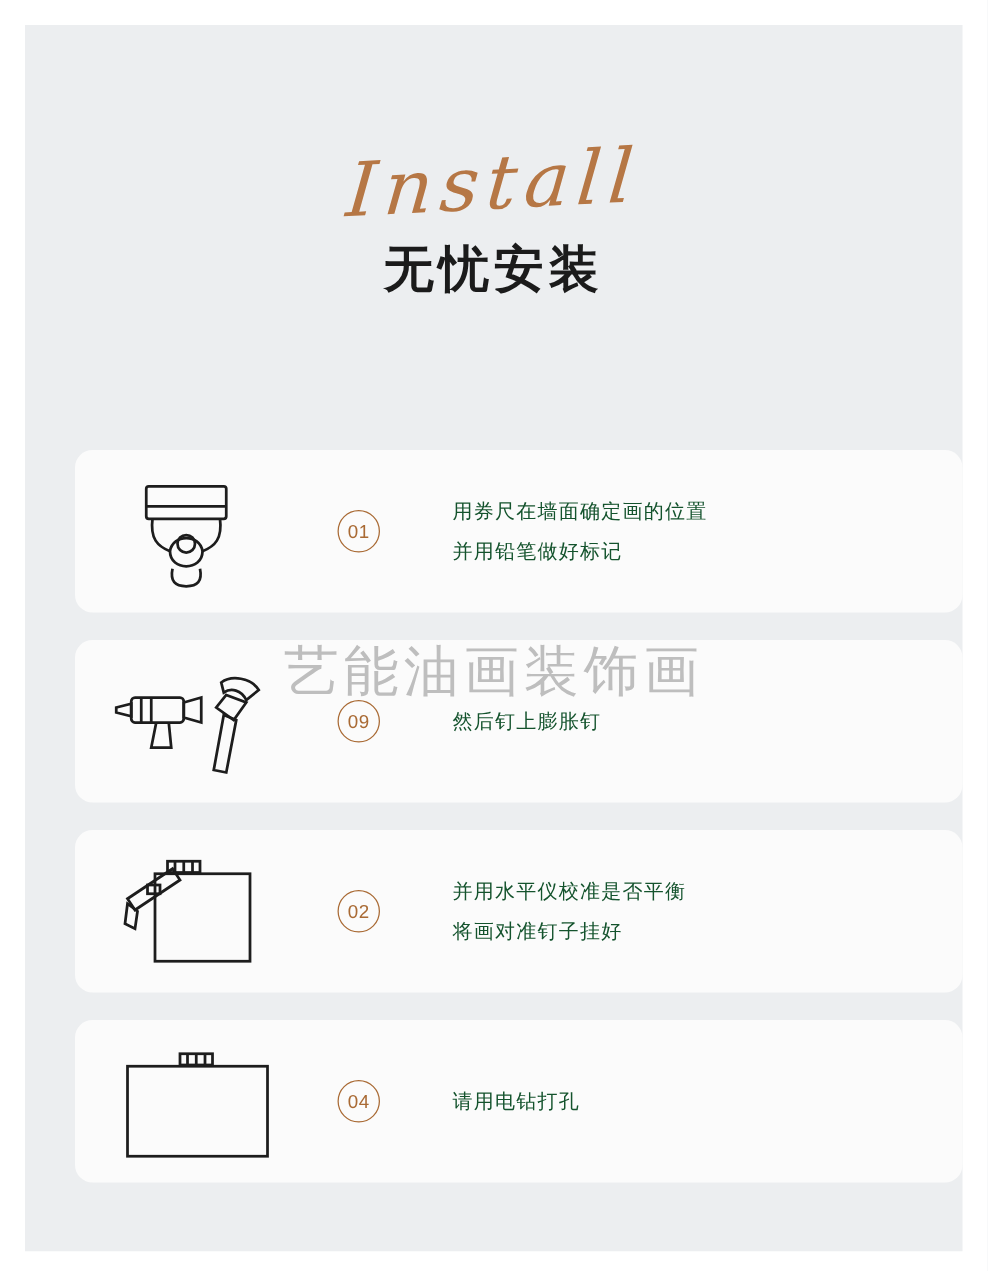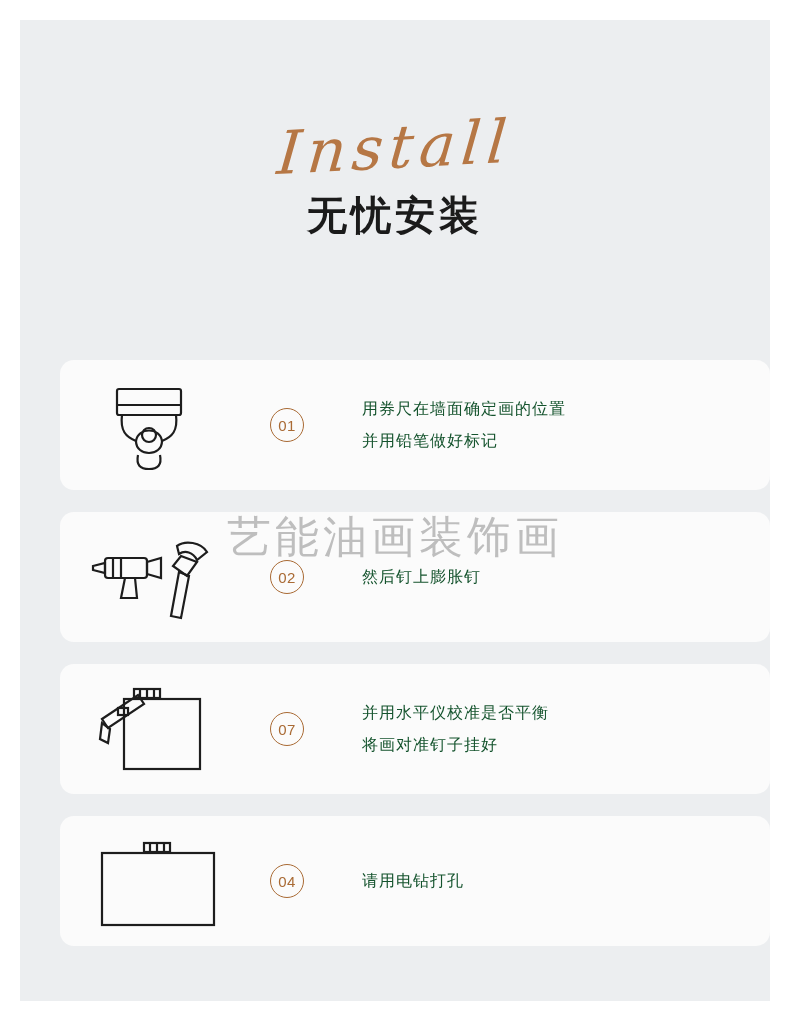--- a/index.html
+++ b/index.html
@@ -174,42 +174,42 @@
               <line x1="28" y1="26" x2="28" y2="46"></line>
               <line x1="36" y1="26" x2="36" y2="46"></line>
               <path d="M62 30 L76 26 L76 46 L62 42 Z"></path>
               <path d="M40 46 L36 66 L52 66 L50 46"></path>
               <path d="M92 14 C100 8, 116 10, 122 20 L112 28 C108 20, 100 18, 94 22 Z"></path>
               <path d="M96 24 L112 30 L102 44 L88 34 Z"></path>
               <path d="M94 40 L86 84 L96 86 L104 44 Z"></path>
             </g>
           </svg>
         </div>
-        <div class="badge">02</div>
+        <div class="badge">09</div>
         <div class="lines">
           <div>然后钉上膨胀钉</div>
         </div>
       </div>
 
       <div class="card">
         <div class="icon-wrap">
           <svg width="130" height="105" viewBox="0 0 130 105">
             <g fill="none" stroke="#1d1d1d" stroke-width="2.2">
               <rect x="34" y="22" width="76" height="70"></rect>
               <rect x="44" y="12" width="26" height="9"></rect>
               <line x1="50" y1="12" x2="50" y2="21"></line>
               <line x1="57" y1="12" x2="57" y2="21"></line>
               <line x1="64" y1="12" x2="64" y2="21"></line>
               <path d="M12 42 L48 18 L54 27 L18 51 Z"></path>
               <rect x="28" y="31" width="10" height="7"></rect>
               <path d="M12 46 L10 62 L18 66 L20 52 Z"></path>
             </g>
           </svg>
         </div>
-        <div class="badge">07</div>
+        <div class="badge">02</div>
         <div class="lines">
           <div>并用水平仪校准是否平衡</div>
           <div>将画对准钉子挂好</div>
         </div>
       </div>
 
       <div class="card">
         <div class="icon-wrap">
           <svg width="130" height="105" viewBox="0 0 130 105">
             <g fill="none" stroke="#1d1d1d" stroke-width="2.2">

